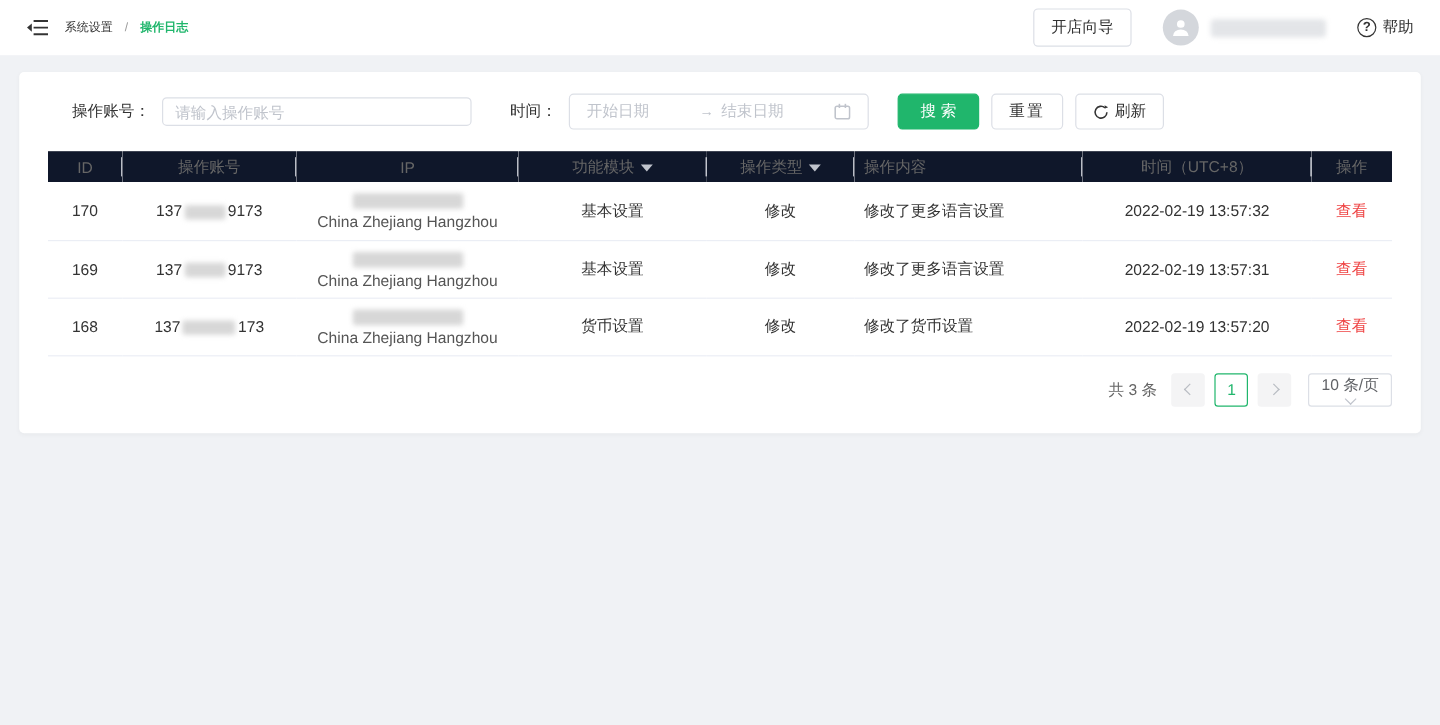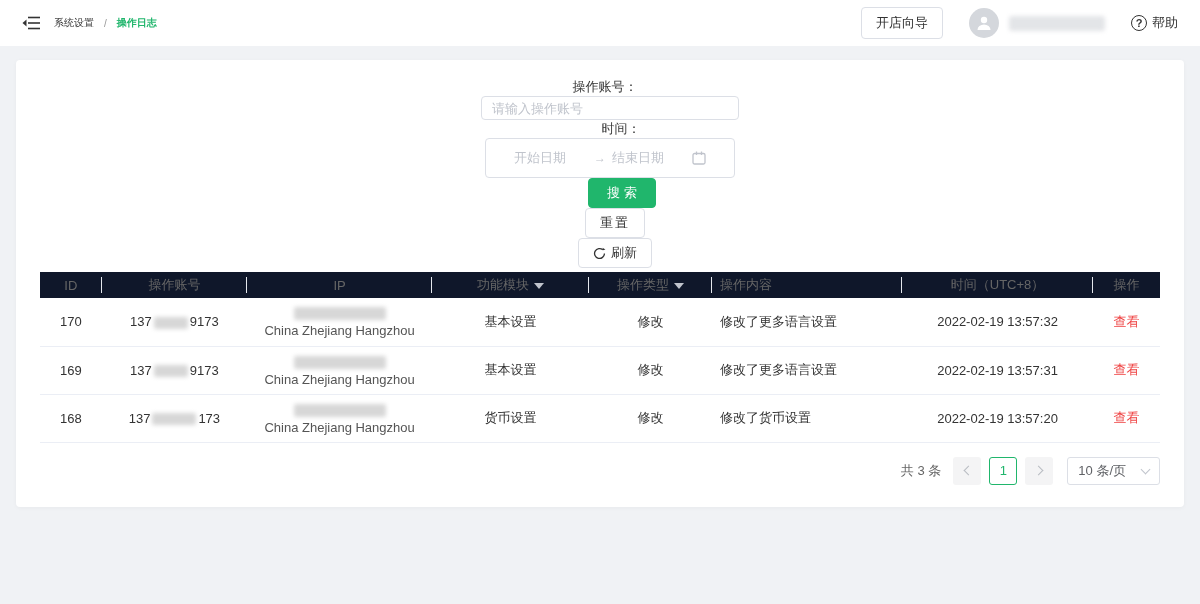--- a/index.html
+++ b/index.html
@@ -45,31 +45,31 @@
   }
 
   
   .card {
     margin:14px 16px; background:#fff; border-radius:4px;
     box-shadow:0 1px 4px rgba(0,0,0,.04);
     padding:18px 24px 22px;
   }
 
   
-  .filters { display:flex; align-items:center; padding-left:20px; margin-bottom:4px;flex-direction:column; }
+  .filters { display:flex; align-items:center; padding-left:20px; margin-bottom:18px; }
   .filter-label { color:#333; font-size:13px; margin-right:10px; white-space:nowrap; }
   .account-input {
     width:258px; height:24px; border:1px solid #dcdfe6; border-radius:4px;
     padding:0 10px; font-size:13px; color:#333; outline:none; font-family:inherit;
   }
   .account-input::placeholder { color:#c0c4cc; }
   .time-label { margin-left:32px; }
   .date-range {
-    width:250px; height:40px; border:1px solid #dcdfe6; border-radius:4px;
-    display:flex; align-items:center; padding:0 28px; gap:6px; background:#fff;
+    width:250px; height:30px; border:1px solid #dcdfe6; border-radius:4px;
+    display:flex; align-items:center; padding:0 14px; gap:6px; background:#fff;
     cursor:pointer;
   }
   .date-range .ph { color:#c0c4cc; font-size:13px; flex:1; white-space:nowrap; }
   .date-range .arrow { color:#c0c4cc; font-size:12px; }
   .cal-icon { width:14px; height:14px; flex:0 0 auto; }
 
   .btn { height:30px; border-radius:4px; font-size:13px; cursor:pointer; font-family:inherit; display:inline-flex; align-items:center; justify-content:center; }
   .btn-search {
     margin-left:24px; width:68px; background:#20b66c; border:1px solid #20b66c;
     color:#fff; letter-spacing:4px; padding-left:4px;
@@ -120,22 +120,22 @@
   .chev { width:7px; height:7px; border-left:1.5px solid #b8bcc2; border-bottom:1.5px solid #b8bcc2; }
   .chev-left { transform:rotate(45deg); margin-left:2px; }
   .chev-right { transform:rotate(-135deg); margin-right:2px; }
   .pg-current {
     width:28px; height:28px; border:1px solid #20b66c; border-radius:3px;
     background:#fff; color:#20b66c; display:flex; align-items:center;
     justify-content:center; font-size:13px; cursor:pointer;
   }
   .page-size {
     height:28px; border:1px solid #dcdfe6; border-radius:3px; background:#fff;
-    display:flex; align-items:center; padding:0 10px; gap:16px; color:#606266;
-    font-size:13px; cursor:pointer; margin-left:6px;
+    display:flex; align-items:center; padding:0 10px; gap:2px; color:#606266;
+    font-size:13px; cursor:pointer; margin-left:6px;flex-direction:column;
   }
   .chev-down { width:7px; height:7px; border-left:1.5px solid #c0c4cc; border-bottom:1.5px solid #c0c4cc; transform:rotate(-45deg); margin-top:-3px; }
 </style>
 </head>
 <body>
 
 <div class="topbar">
   <svg class="collapse-icon" viewBox="0 0 18 14">
     <g stroke="#333" stroke-width="1.6" fill="none">
       <line x1="6" y1="1.5" x2="18" y2="1.5"></line>

